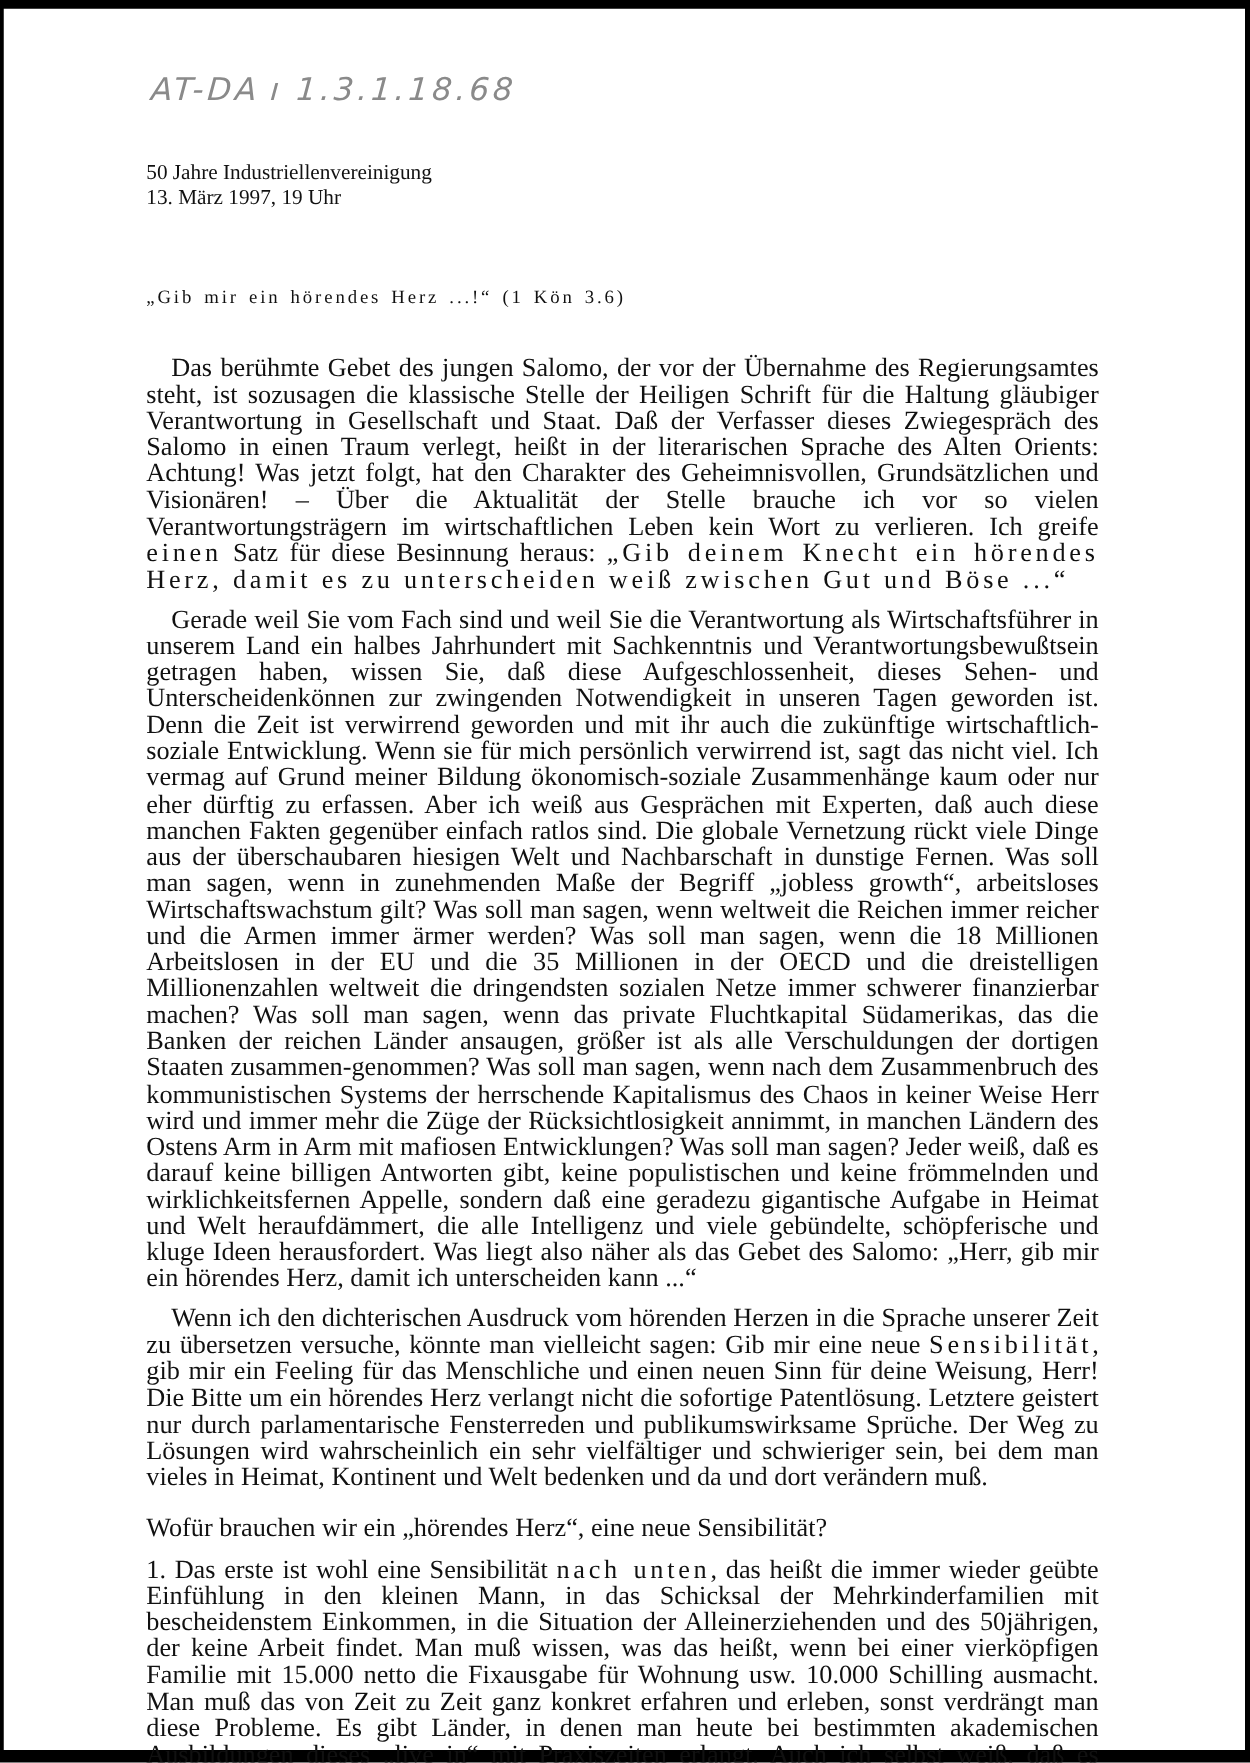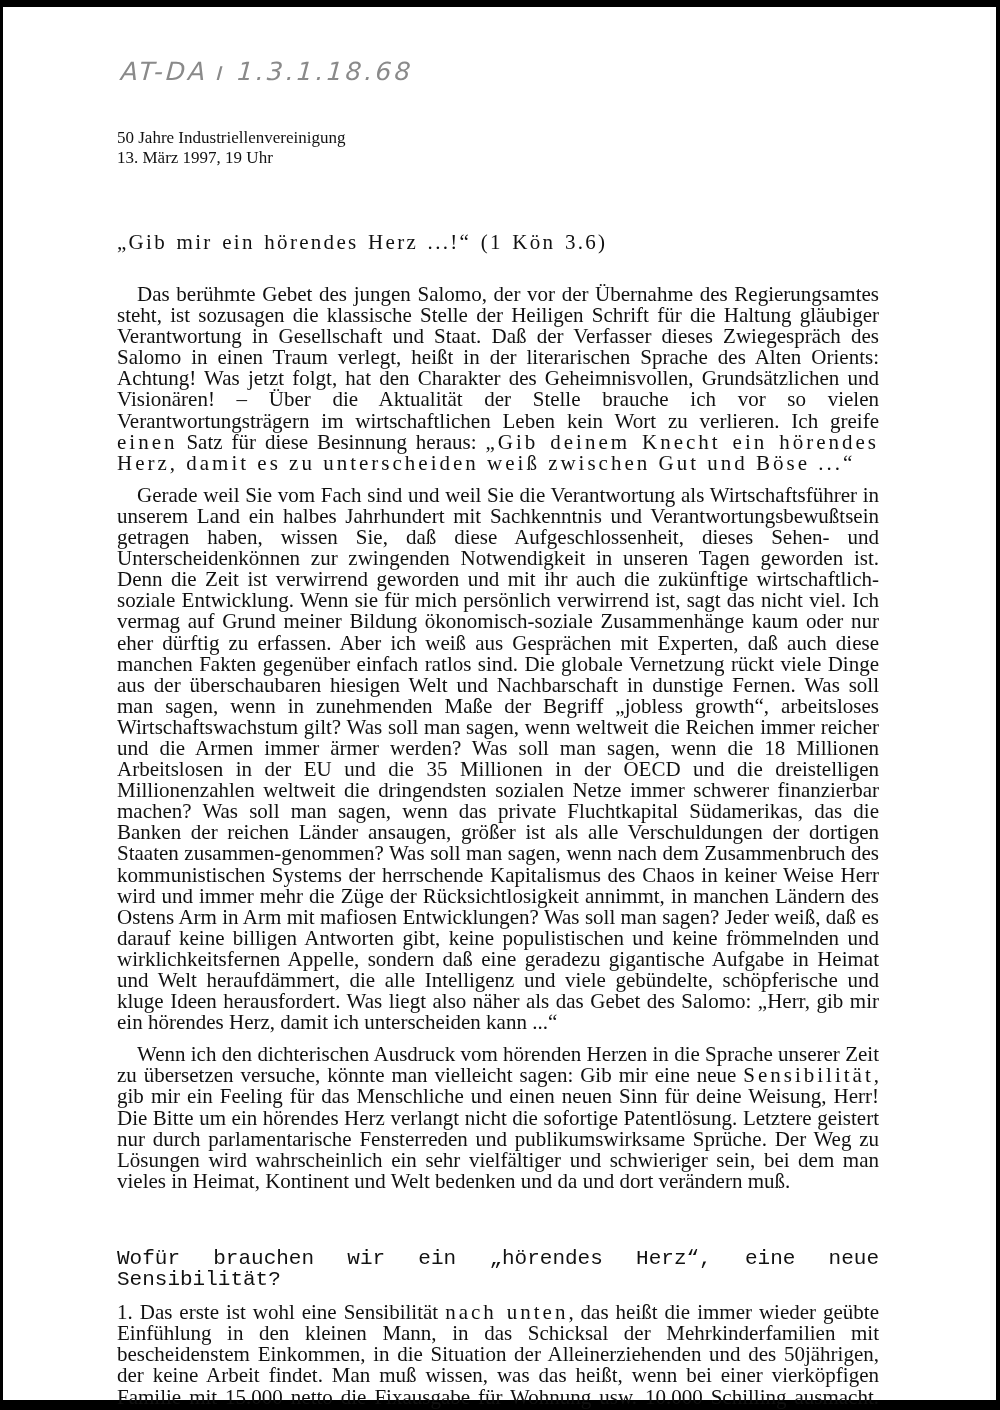--- a/index.html
+++ b/index.html
@@ -30,36 +30,36 @@
     }
     .header {
       position: absolute;
       left: 114px; top: 121px;
       font-size: 17px;
       line-height: 20px;
     }
     .title {
       position: absolute;
       left: 114px; top: 223px;
-      font-size: 21px;
+      font-size: 15px;
       letter-spacing: 2.3px;
       word-spacing: 2px;
     }
     .body {
       position: absolute;
       left: 114px; top: 277px;
       width: 762px;
       font-size: 21px;
       line-height: 21.1px;
       text-align: justify;
     }
     .para { margin: 0 0 11px 0; text-indent: 20px; }
     .para.noindent { text-indent: 0; font-family: Liberation Serif, serif; }
     .sp { letter-spacing: 3px; }
-    .heading { margin: 56px 0 12px 0; font-family: Liberation Mono, monospace; }
+    .heading { margin: 20px 0 12px 0; }
   </style>
 </head>
 <body>
 
 <div class="page">
   <div class="handwritten">AT-DA ı 1.3.1.18.68</div>
 
   <div class="header">
     <div>50 Jahre Industriellenvereinigung</div>
     <div>13. März 1997, 19 Uhr</div>

